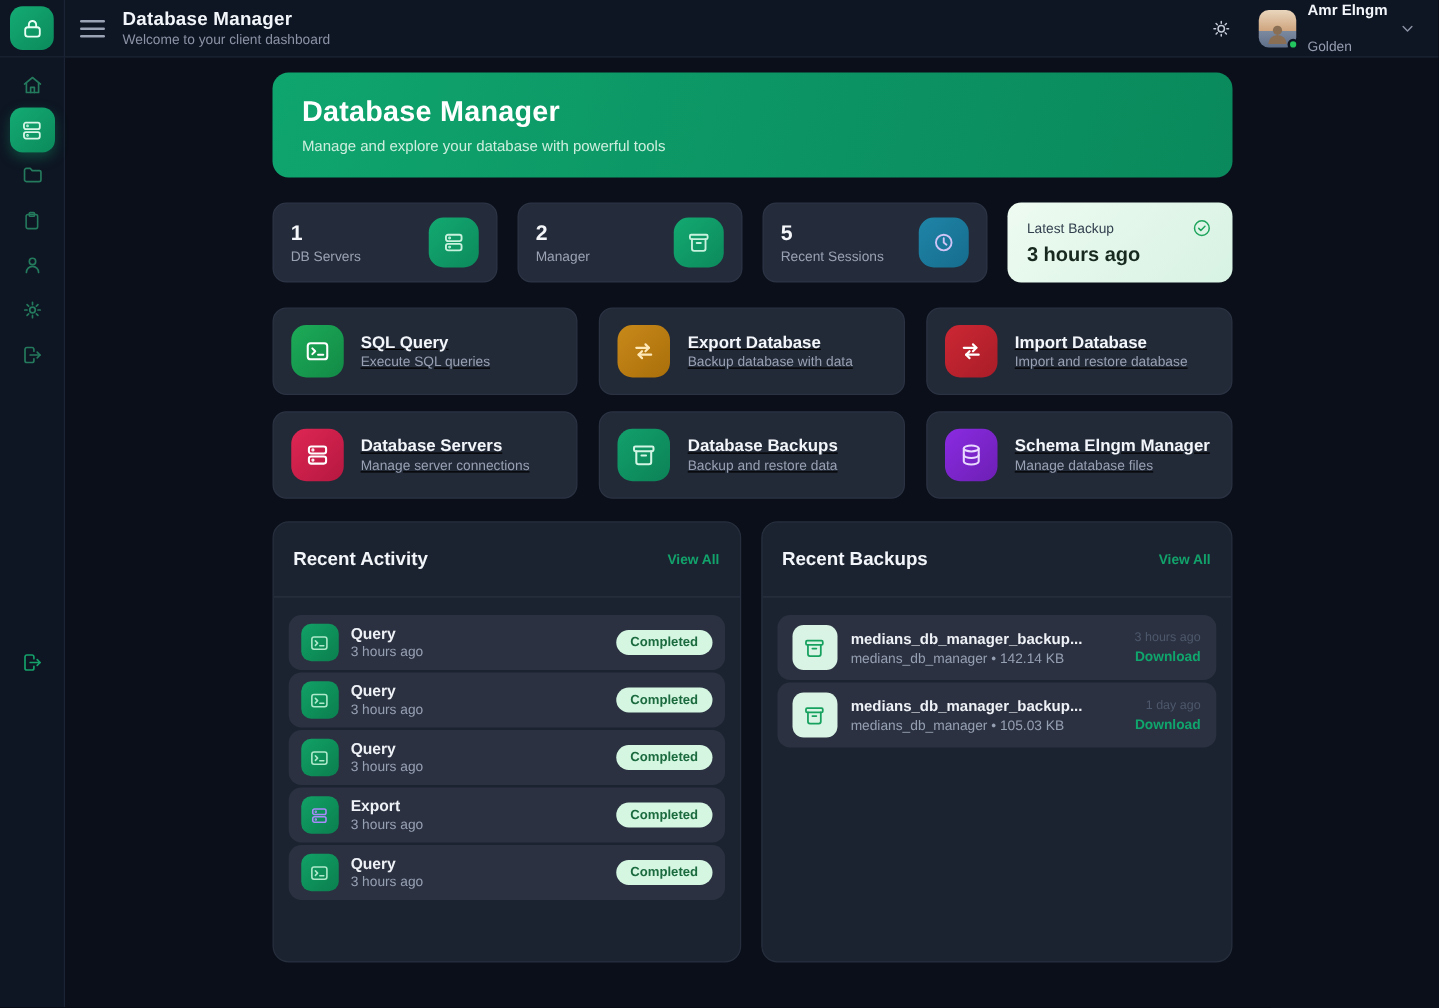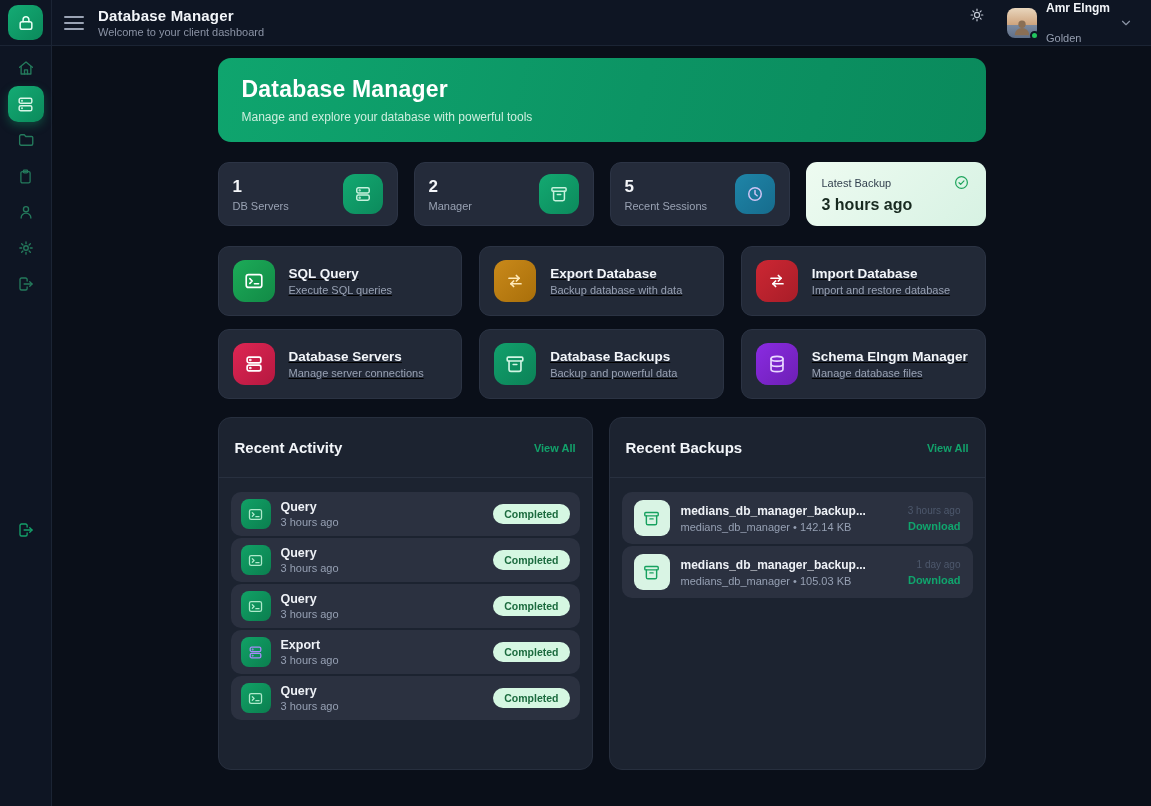--- a/index.html
+++ b/index.html
@@ -12,21 +12,21 @@
             border-bottom:1px solid #1b2434; display:flex; align-items:center; z-index:5; }
   .logo-tile { width:35px; height:35px; margin-left:8px; border-radius:10px;
                background:linear-gradient(135deg,#14ab74,#0b8a5b); display:flex; align-items:center; justify-content:center;
                color:#eafff5; flex:0 0 auto; }
   .topbar-divider { width:1px; height:46px; background:#1b2434; margin-left:8px; }
   .hamburger { width:20px; height:14px; margin-left:12px; display:flex; flex-direction:column; justify-content:space-between; cursor:pointer; }
   .hamburger span { display:block; height:2px; border-radius:2px; background:#9aa3b4; }
   .tb-titles { margin-left:14px; }
   .tb-title { color:#f2f5f9; font-size:15px; font-weight:700; letter-spacing:.2px; }
   .tb-sub { color:#8b93a5; font-size:11px; margin-top:2px; }
-  .tb-right { margin-left:auto; display:flex; align-items:flex-start; gap:16px; padding-right:18px; }
+  .tb-right { margin-left:auto; display:flex; align-items:center; gap:16px; padding-right:18px; }
   .icon-btn { width:28px; height:28px; border:none; background:transparent; color:#c4cad6; display:flex; align-items:center; justify-content:center; cursor:pointer; }
   .user-menu { display:flex; align-items:center; gap:9px; cursor:pointer; }
   .avatar-wrap { position:relative; width:30px; height:30px; }
   .avatar { width:30px; height:30px; border-radius:8px; background:linear-gradient(180deg,#e9d6bd 0%,#cfa57f 55%,#7c8aa0 56%,#5f6f88 100%);
             display:flex; align-items:flex-end; justify-content:center; overflow:hidden; }
   .status-dot { position:absolute; right:-2px; bottom:-2px; width:9px; height:9px; border-radius:50%;
                 background:#22c55e; border:2px solid #0e1523; }
   .um-name { color:#f2f5f9; font-size:12px; font-weight:700; }
   .um-role { color:#959eb0; font-size:11px; margin-top:17px; }
   .chev { color:#8b93a5; }
@@ -410,21 +410,21 @@
           </div>
         </div>
         <div class="action-card">
           <div class="action-tile at-teal">
               <svg width="22" height="22" viewBox="0 0 24 24">
                 <use href="#i-archive"></use>
               </svg>
             </div>
           <div>
             <div class="ac-title">Database Backups</div>
-            <div class="ac-sub">Backup and powerful data</div>
+            <div class="ac-sub">Backup and restore data</div>
           </div>
         </div>
         <div class="action-card">
           <div class="action-tile at-purple">
               <svg width="22" height="22" viewBox="0 0 24 24">
                 <use href="#i-database"></use>
               </svg>
             </div>
           <div>
             <div class="ac-title">Schema Elngm Manager</div>

